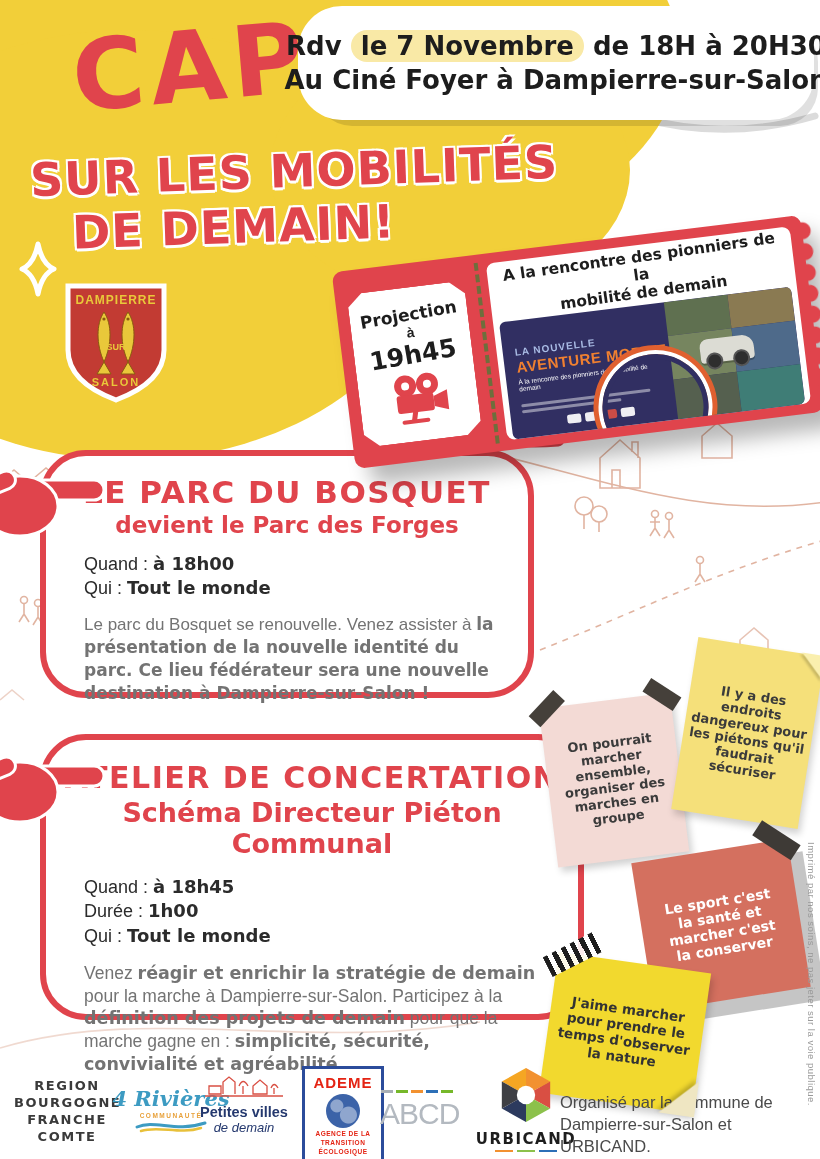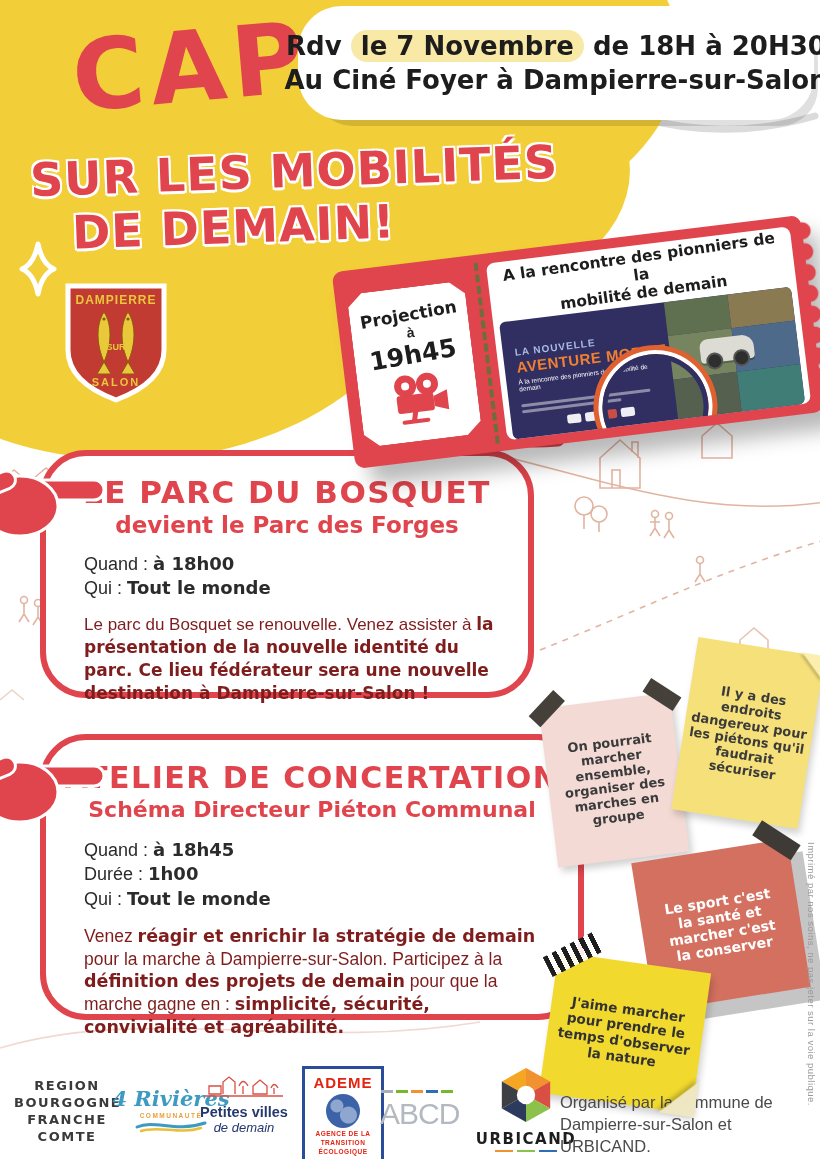--- a/index.html
+++ b/index.html
@@ -73,24 +73,24 @@
 
   
   .box{position:absolute;background:#fff;border:6px solid #E0444C;border-radius:46px;z-index:2;box-sizing:border-box;}
   .box1{left:40px;top:450px;width:494px;height:248px;}
   .box2{left:40px;top:734px;width:544px;height:286px;}
   .btitle2{text-align:center;color:#E0444C;font-weight:800;font-family:"DejaVu Sans",sans-serif;letter-spacing:1.5px;}
   .box1 .btitle2{margin-top:18px;font-size:31px;}
   .box2 .btitle2{margin-top:20px;font-size:30px;}
   .bsubtitle{text-align:center;color:#E0444C;font-weight:700;font-family:"DejaVu Sans",sans-serif;}
   .box1 .bsubtitle{font-size:23px;margin-top:2px;}
-  .box2 .bsubtitle{font-size:22px;margin-top:2px;}
+  .box2 .bsubtitle{font-size:27px;margin-top:2px;}
   .meta{margin:14px 0 0 38px;font-size:18px;line-height:1.35;color:#2b2b2b;}
   .meta b{font-family:"DejaVu Sans",sans-serif;}
-  .desc{margin:12px 34px 0 38px;font-size:17px;line-height:1.3;color:#7f1d1d;}
+  .desc{margin:12px 34px 0 38px;font-size:17px;line-height:1.3;color:#737373;}
   .desc b{font-family:"DejaVu Sans",sans-serif;}
   .box2 .meta{margin-top:16px;}
   .box2 .desc{margin-top:14px;font-size:17.5px;}
 
   .hand{z-index:4;}
 
   
   .note{position:absolute;z-index:2;display:flex;align-items:center;justify-content:center;
         text-align:center;white-space:pre-line;font-family:"DejaVu Sans",sans-serif;font-weight:700;
         box-shadow:3px 5px 7px rgba(0,0,0,0.18);}

